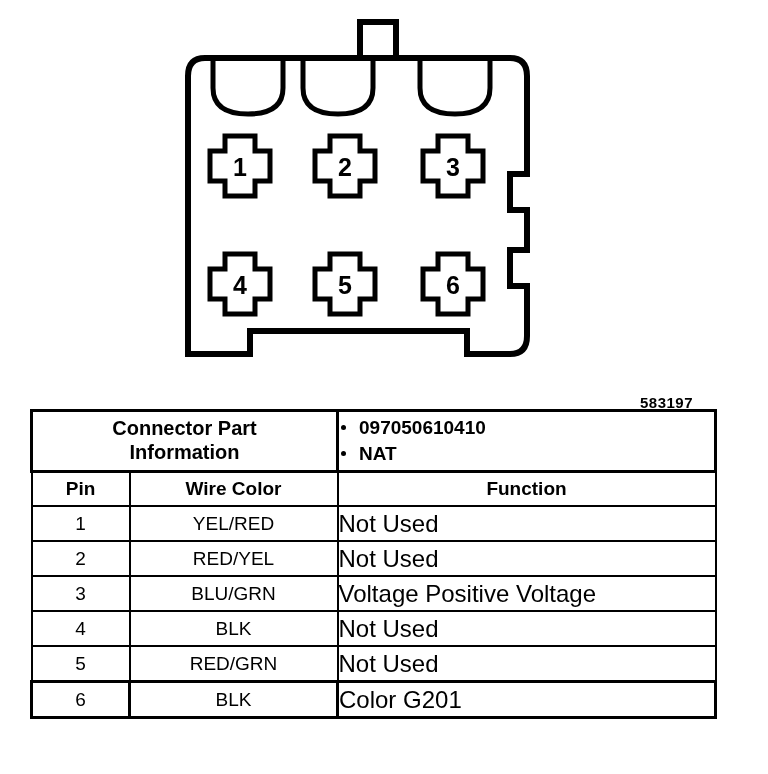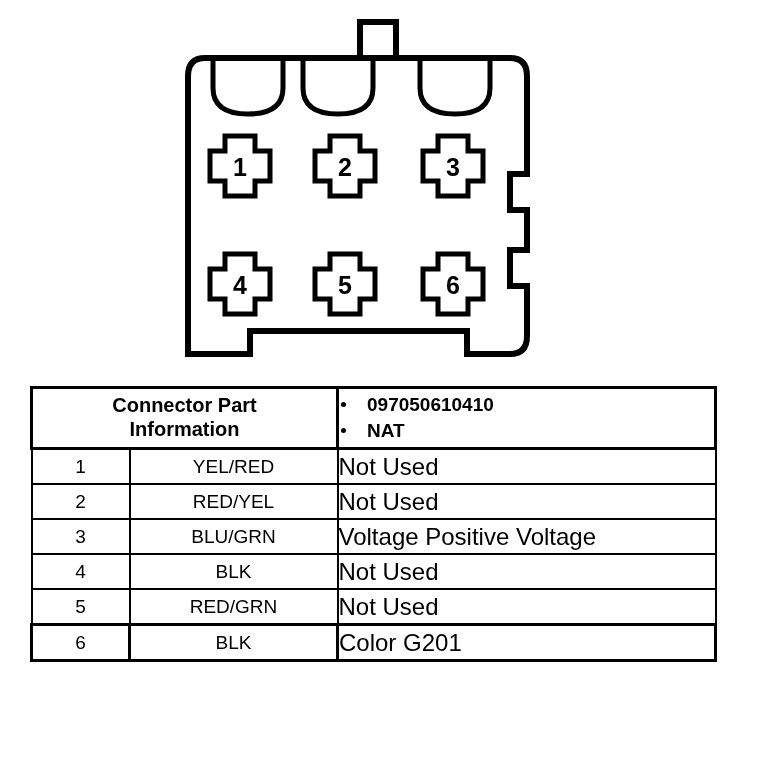--- a/index.html
+++ b/index.html
@@ -45,21 +45,21 @@
     font-weight: 700;
     color: #000000;
     letter-spacing: 0.5px;
     margin-top: 13px;
   }
 
   
   #pinout-table-wrap {
     position: absolute;
     left: 30px;
-    top: 386px;
+    top: 409px;
     width: 684px;
   }
   table.pinout {
     border-collapse: collapse;
     table-layout: fixed;
     width: 684px;
     background: #ffffff;
   }
   table.pinout td {
     border: 2px solid #000000;
@@ -89,21 +89,21 @@
   ul.part-list {
     list-style: none;
     margin: 0;
     padding: 0;
   }
   ul.part-list li {
     font-size: 19px;
     font-weight: 700;
     line-height: 1.38;
     position: relative;
-    padding-left: 28px;
+    padding-left: 20px;
   }
   ul.part-list li::before {
     content: "";
     position: absolute;
     left: 2px;
     top: 10px;
     width: 5px;
     height: 5px;
     background: #000000;
     border-radius: 50%;
@@ -226,20 +226,25 @@
             <span>Information</span>
           </td>
           <td class="cell-partlist outer-frame">
             <ul class="part-list">
               <li>097050610410</li>
               <li>NAT</li>
             </ul>
           </td>
         </tr>
 
+        <tr>
+          <td class="hdr">Pin</td>
+          <td class="hdr">Wire Color</td>
+          <td class="hdr func-hdr">Function</td>
+        </tr>
 
         <tr>
           <td class="cell-pin">1</td>
           <td class="cell-wire">YEL/RED</td>
           <td class="cell-func">Not Used</td>
         </tr>
         <tr>
           <td class="cell-pin">2</td>
           <td class="cell-wire">RED/YEL</td>
           <td class="cell-func">Not Used</td>

